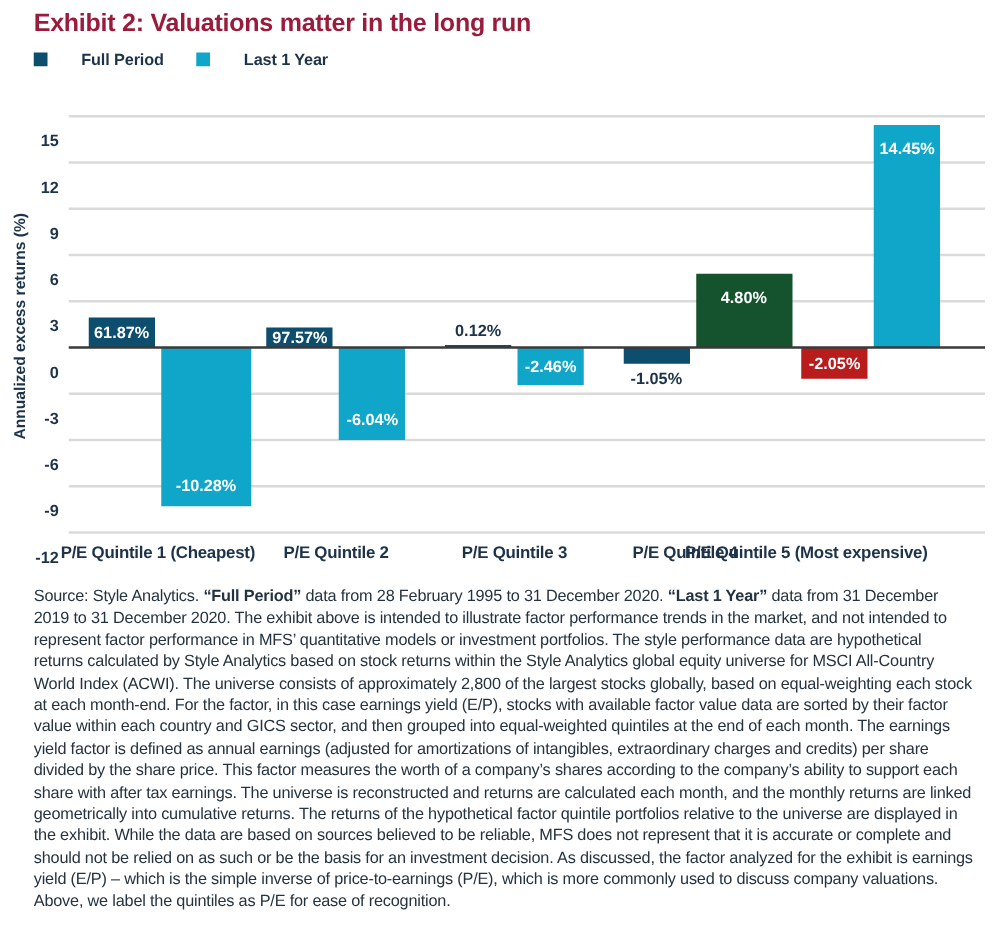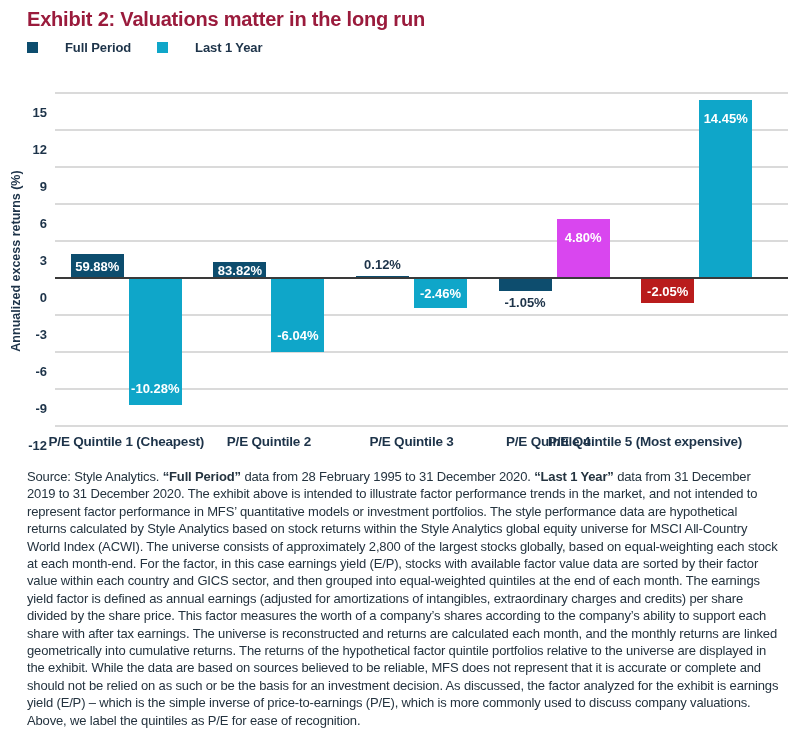--- a/index.html
+++ b/index.html
@@ -87,44 +87,44 @@
         <div class="tick" style="top: 177px;">0</div>
         <div class="gridline" style="top: 221px;"></div>
         <div class="tick" style="top: 214px;">-3</div>
         <div class="gridline" style="top: 258px;"></div>
         <div class="tick" style="top: 251px;">-6</div>
         <div class="gridline" style="top: 295px;"></div>
         <div class="tick" style="top: 288px;">-9</div>
         <div class="gridline" style="top: 332px;"></div>
         <div class="tick" style="top: 325px;">-12</div>
         <div class="bar" style="left: 15.8px; width: 53px; height: 23.5567px; top: 161.443px; background: rgb(13, 77, 110);">
-          <span class="bar-label inside" style="top: 50%; transform: translateY(-50%);">59.88%</span>
+          <span class="bar-label inside" style="top: 50%; transform: translateY(-50%);">61.87%</span>
         </div>
         <div class="bar" style="left: 158.4px; width: 53px; height: 15.54px; top: 169.46px; background: rgb(13, 77, 110);">
-          <span class="bar-label inside" style="top: 50%; transform: translateY(-50%);">83.82%</span>
+          <span class="bar-label inside" style="top: 50%; transform: translateY(-50%);">97.57%</span>
         </div>
         <div class="bar" style="left: 301px; width: 53px; height: 2px; top: 183px; background: rgb(13, 77, 110);">
           <span class="bar-label outside" style="top: -19px;">0.12%</span>
         </div>
         <div class="bar" style="left: 443.6px; width: 53px; height: 12.95px; top: 185px; background: rgb(13, 77, 110);">
           <span class="bar-label outside" style="bottom: -19px;">-1.05%</span>
         </div>
         <div class="bar" style="left: 586.2px; width: 53px; height: 25.2833px; top: 185px; background: #b91c1c;">
           <span class="bar-label inside" style="top: 50%; transform: translateY(-50%);">-2.05%</span>
         </div>
-        <div class="bar" style="left: 73.8px; width: 53px; height: 126.787px; top: 185px; background: rgb(15, 166, 201);">
+        <div class="bar" style="left: 73.8px; width: 72px; height: 126.787px; top: 185px; background: rgb(15, 166, 201);">
           <span class="bar-label inside" style="bottom: 9px;">-10.28%</span>
         </div>
         <div class="bar" style="left: 216.4px; width: 53px; height: 74.4933px; top: 185px; background: rgb(15, 166, 201);">
           <span class="bar-label inside" style="bottom: 9px;">-6.04%</span>
         </div>
         <div class="bar" style="left: 359px; width: 53px; height: 30.34px; top: 185px; background: rgb(15, 166, 201);">
           <span class="bar-label inside" style="top: 50%; transform: translateY(-50%);">-2.46%</span>
         </div>
-        <div class="bar" style="left: 501.6px; width: 53px; height: 59.2px; top: 125.8px; background: #d946ef;">
+        <div class="bar" style="left: 501.6px; width: 53px; height: 59.2px; top: 125.8px; background: #14532d; padding-left: 24px;">
           <span class="bar-label inside" style="top: 11px;">4.80%</span>
         </div>
         <div class="bar" style="left: 644.2px; width: 53px; height: 178.217px; top: 6.78333px; background: rgb(15, 166, 201);">
           <span class="bar-label inside" style="top: 11px;">14.45%</span>
         </div>
       </div>
     <div class="x-labels">
         <span class="x-label" style="left: 71.3px;">P/E Quintile 1 (Cheapest)</span>
         <span class="x-label" style="left: 213.9px;">P/E Quintile 2</span>
         <span class="x-label" style="left: 356.5px;">P/E Quintile 3</span>

